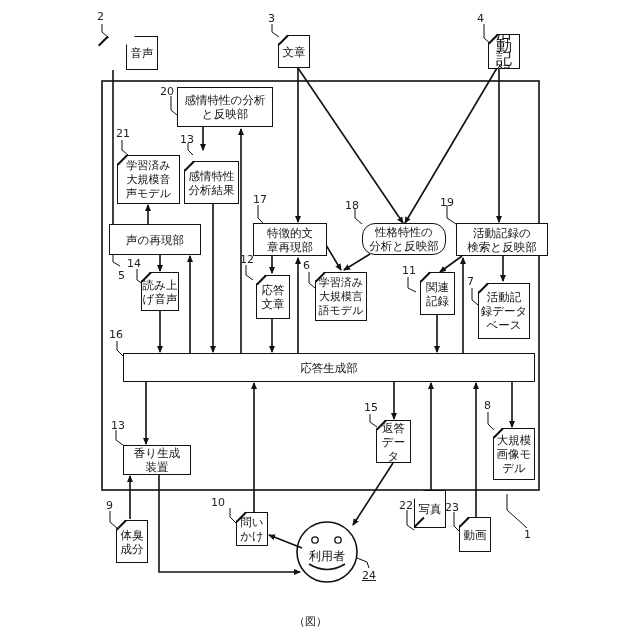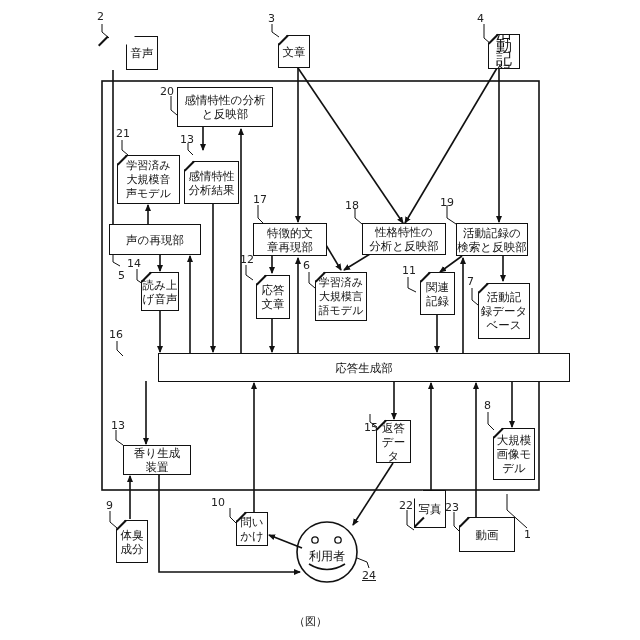--- a/index.html
+++ b/index.html
@@ -140,29 +140,29 @@
 と反映部</div>
 <div class="ref" style="left:160px;top:86px;">20</div>
 
 <div class="box" style="left:109px;top:224px;width:92px;height:31px;">声の再現部</div>
 <div class="ref" style="left:118px;top:270px;">5</div>
 
 <div class="box" style="left:253px;top:223px;width:74px;height:33px;">特徴的文
 章再現部</div>
 <div class="ref" style="left:253px;top:194px;">17</div>
 
-<div class="box" style="left:362px;top:223px;width:84px;height:32px;">性格特性の
+<div class="box" style="left:362px;top:223px;width:84px;height:32px;border-radius:13px;">性格特性の
 分析と反映部</div>
 <div class="ref" style="left:345px;top:200px;">18</div>
 
-<div class="box" style="left:456px;top:223px;width:72px;height:33px;">活動記録の
+<div class="box" style="left:456px;top:223px;width:92px;height:33px;">活動記録の
 検索と反映部</div>
 <div class="ref" style="left:440px;top:197px;">19</div>
 
-<div class="box" style="left:123px;top:353px;width:412px;height:29px;margin-left:35px;">応答生成部</div>
+<div class="box" style="left:123px;top:353px;width:412px;height:29px;">応答生成部</div>
 <div class="ref" style="left:109px;top:329px;text-align:center;">16</div>
 
 <div class="box" style="left:123px;top:445px;width:68px;height:30px;">香り生成
 装置</div>
 <div class="ref" style="left:111px;top:420px;">13</div>
 
 <div class="doc" style="left:117px;top:155px;width:63px;height:49px;font-size:11px;line-height:14px;">学習済み
 大規模音
 声モデル</div>
 <div class="ref" style="left:116px;top:128px;">21</div>
@@ -188,39 +188,39 @@
 記録</div>
 <div class="ref" style="left:402px;top:265px;">11</div>
 
 <div class="doc" style="left:478px;top:283px;width:52px;height:56px;">活動記
 録データ
 ベース</div>
 <div class="ref" style="left:467px;top:276px;">7</div>
 
 <div class="doc" style="left:376px;top:420px;width:35px;height:43px;font-family:Liberation Serif, serif;">返答
 データ</div>
-<div class="ref" style="left:364px;top:422px;">15</div>
+<div class="ref" style="left:364px;top:402px;">15</div>
 
 <div class="doc" style="left:493px;top:428px;width:42px;height:52px;">大規模
 画像モ
 デル</div>
 <div class="ref" style="left:484px;top:400px;">8</div>
 
 <div class="doc" style="left:116px;top:520px;width:32px;height:43px;">体臭
 成分</div>
 <div class="ref" style="left:106px;top:500px;">9</div>
 
 <div class="doc" style="left:236px;top:512px;width:32px;height:34px;">問い
 かけ</div>
 <div class="ref" style="left:211px;top:497px;">10</div>
 
 <div class="doc" style="left:414px;top:490px;width:32px;height:38px;">写真</div>
 <div class="ref" style="left:399px;top:500px;">22</div>
 
-<div class="doc" style="left:459px;top:517px;width:56px;height:35px;">動画</div>
+<div class="doc" style="left:459px;top:517px;width:32px;height:35px;">動画</div>
 <div class="ref" style="left:445px;top:502px;">23</div>
 
 <div class="smiley-label" style="left:297px;top:548px;">利用者</div>
 <div class="ref" style="left:362px;top:570px;text-decoration:underline;">24</div>
 
 <div class="ref" style="left:524px;top:529px;">1</div>
 <div class="caption" style="left:294px;top:614px;">（図）</div>
 
 <div class="doc-corner" style="left: 97.5px; top: 44.5px; transform: rotate(-45deg);"></div>
 <div class="doc-corner" style="left: 277.5px; top: 43.5px; transform: rotate(-45deg);"></div>

